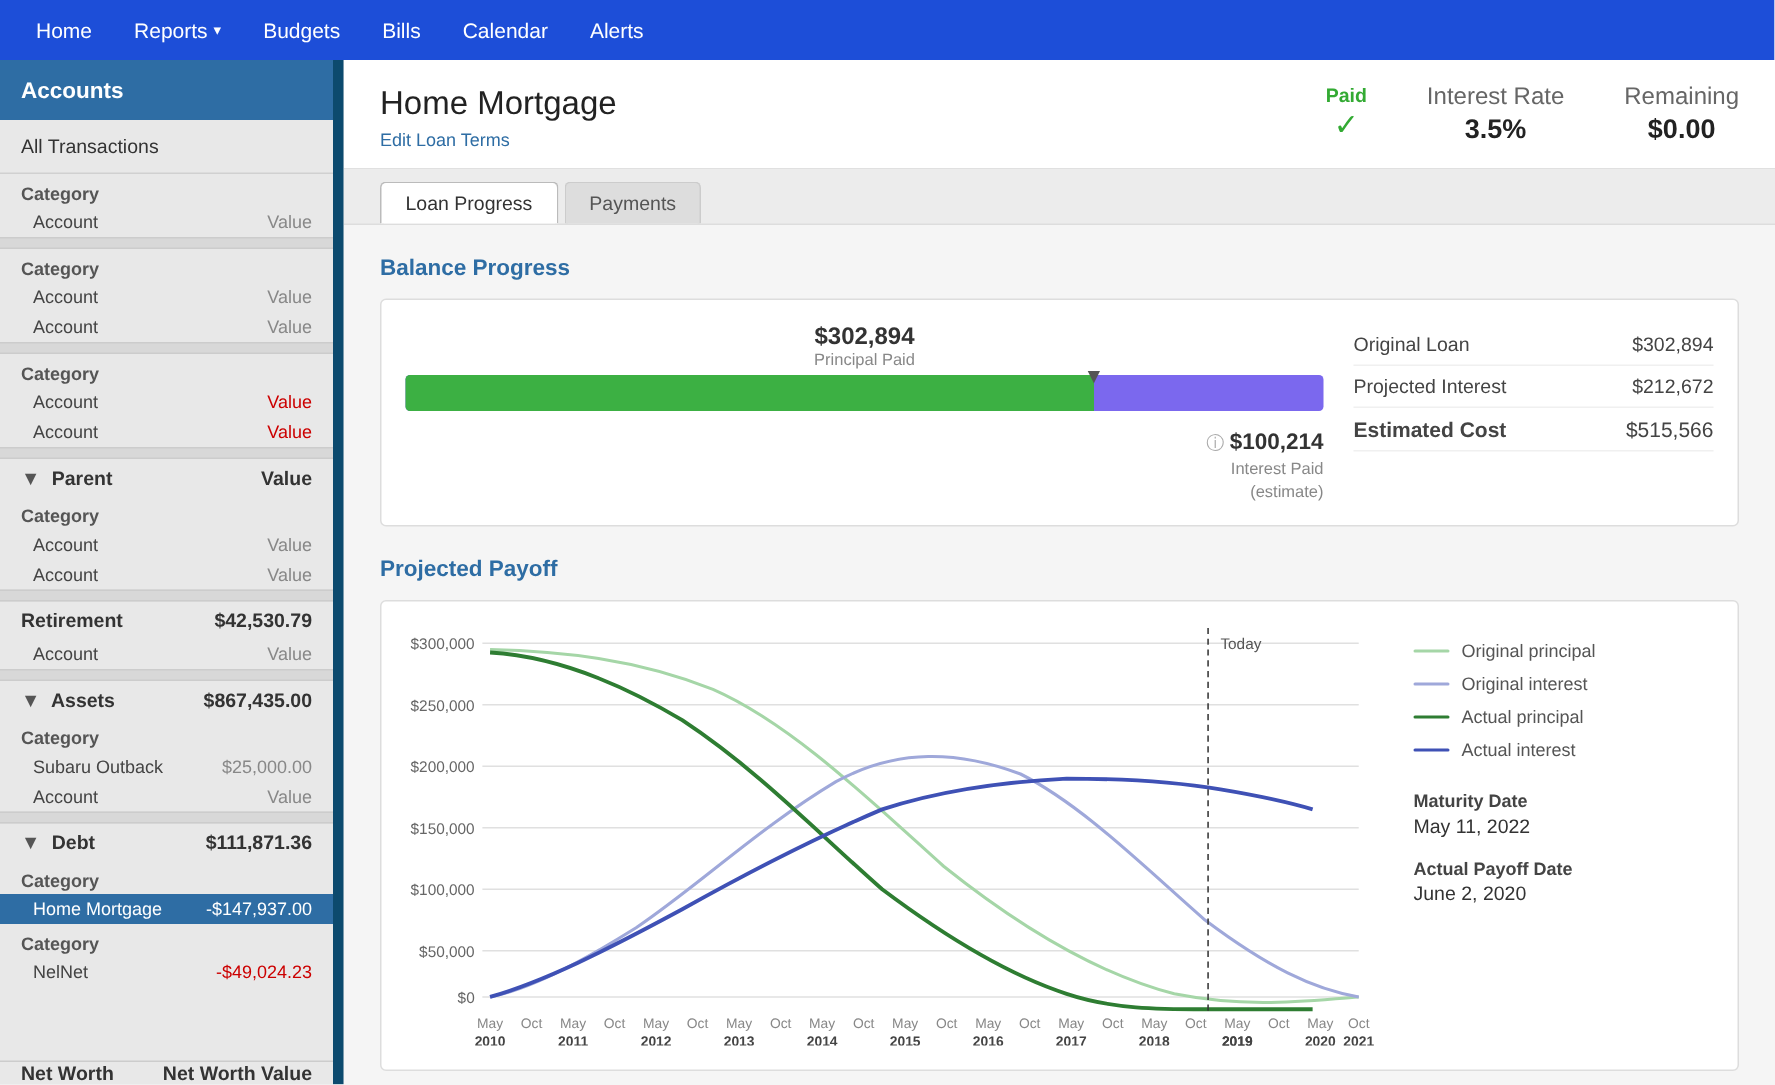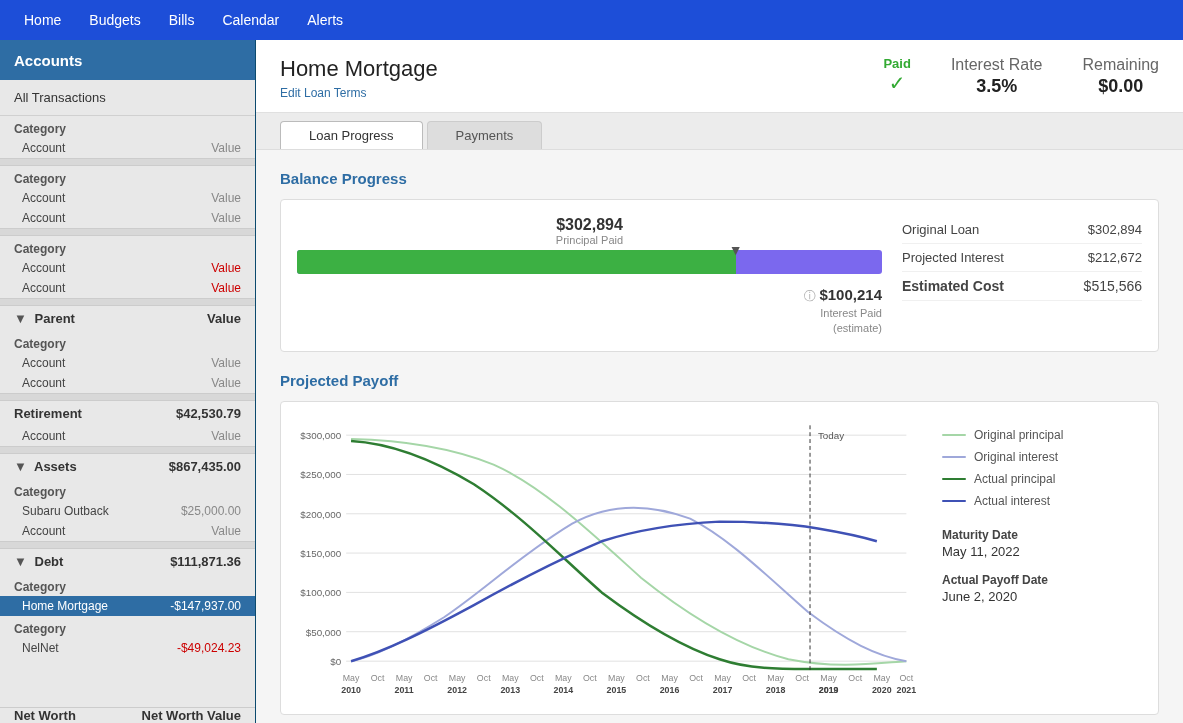--- a/index.html
+++ b/index.html
@@ -28,23 +28,23 @@
 
     
     #body {
       display: flex;
       flex: 1;
       overflow: hidden;
     }
 
     
     #sidebar {
-      width: 256px;
+      width: 229px;
       background: #e8e8e8;
-      border-right: 1px solid #0c4a6e;
+      border-right: 7px solid #0c4a6e;
       overflow-y: auto;
       flex-shrink: 0;
       display: flex;
       flex-direction: column;
     }
     .sidebar-header {
       background: #2e6da4;
       color: #fff;
       font-size: 15px;
       font-weight: 600;
@@ -130,21 +130,21 @@
 
     
     .tabs {
       background: #ececec;
       padding: 8px 24px 0;
       border-bottom: 1px solid #ddd;
       display: flex;
       gap: 4px;
     }
     .tab {
-      padding: 6px 28px;
+      padding: 6px 16px;
       font-size: 13px;
       cursor: pointer;
       border: 1px solid #ccc;
       border-bottom: none;
       background: #ddd;
       color: #555;
       border-radius: 4px 4px 0 0;
       text-align: right;
     }
     .tab.active {
@@ -261,20 +261,24 @@
     .chart-svg { width: 100%; height: 100%; }
 
     
     .axis-label { font-size: 10px; fill: #666; }
   </style>
 </head>
 <body>
 
 <nav id="top-nav">
   <div class="nav-item">Home</div>
+  <div class="nav-item">
+    <span>Reports</span>
+    <span class="chevron">▾</span>
+  </div>
   <div class="nav-item">Budgets</div>
   <div class="nav-item">Bills</div>
   <div class="nav-item">Calendar</div>
   <div class="nav-item">Alerts</div>
 </nav>
 
 <div id="body">
 
   <aside id="sidebar">
     <div class="sidebar-header">Accounts</div>

